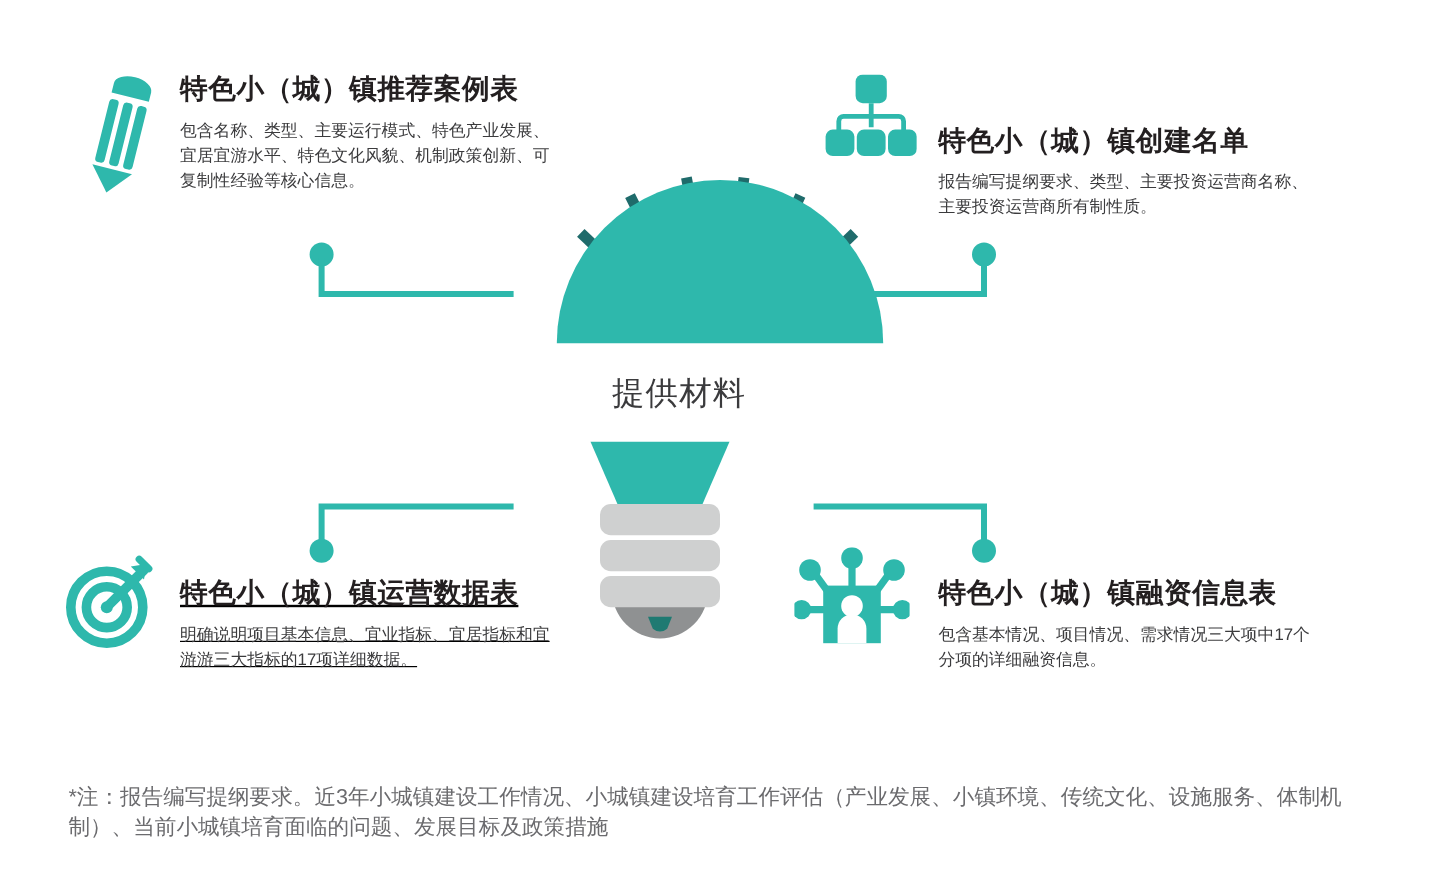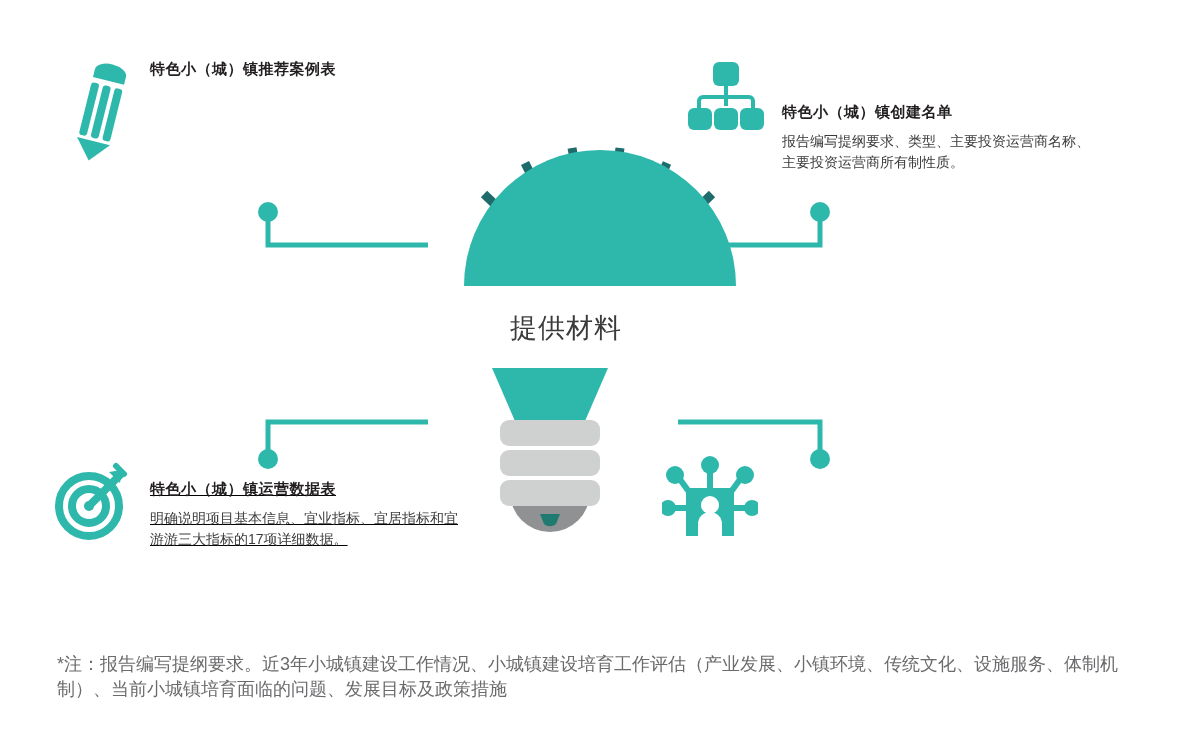--- a/index.html
+++ b/index.html
@@ -23,21 +23,21 @@
   .connector {
     position: absolute;
     pointer-events: none;
   }
 
   
   .quad {
     position: absolute;
   }
   .quad-title {
-    font-size: 15px;
+    font-size: 23px;
     font-weight: bold;
     color: #231f20;
     line-height: 1.25;
     letter-spacing: 0.5px;
     white-space: nowrap;
     margin: 0 0 9px 0;
   }
   .quad-desc {
     font-size: 14px;
     color: #3b3b3d;
@@ -193,28 +193,33 @@
       <circle cx="6" cy="52" r="8"></circle>
       <circle cx="90" cy="52" r="8"></circle>
     </g>
     <rect x="24" y="32" width="48" height="48" fill="#2eb8ac"></rect>
     <circle cx="48" cy="49" r="9" fill="#ffffff"></circle>
     <path d="M36 80 L36 68 A12 12 0 0 1 60 68 L60 80 Z" fill="#ffffff"></path>
   </svg>
 
   <div class="quad" id="quad-tl">
     <div class="quad-title">特色小（城）镇推荐案例表</div>
+    <div class="quad-desc">包含名称、类型、主要运行模式、特色产业发展、宜居宜游水平、特色文化风貌、机制政策创新、可复制性经验等核心信息。</div>
   </div>
 
   <div class="quad" id="quad-tr">
     <div class="quad-title">特色小（城）镇创建名单</div>
     <div class="quad-desc">报告编写提纲要求、类型、主要投资运营商名称、主要投资运营商所有制性质。</div>
   </div>
 
   <div class="quad" id="quad-bl">
     <div class="quad-title">特色小（城）镇运营数据表</div>
     <div class="quad-desc">明确说明项目基本信息、宜业指标、宜居指标和宜游游三大指标的17项详细数据。</div>
   </div>
 
+  <div class="quad" id="quad-br">
+    <div class="quad-title">特色小（城）镇融资信息表</div>
+    <div class="quad-desc">包含基本情况、项目情况、需求情况三大项中17个分项的详细融资信息。</div>
+  </div>
 
   <div id="footnote">*注：报告编写提纲要求。近3年小城镇建设工作情况、小城镇建设培育工作评估（产业发展、小镇环境、传统文化、设施服务、体制机制）、当前小城镇培育面临的问题、发展目标及政策措施</div>
 
 </div>
 
 </body></html>

